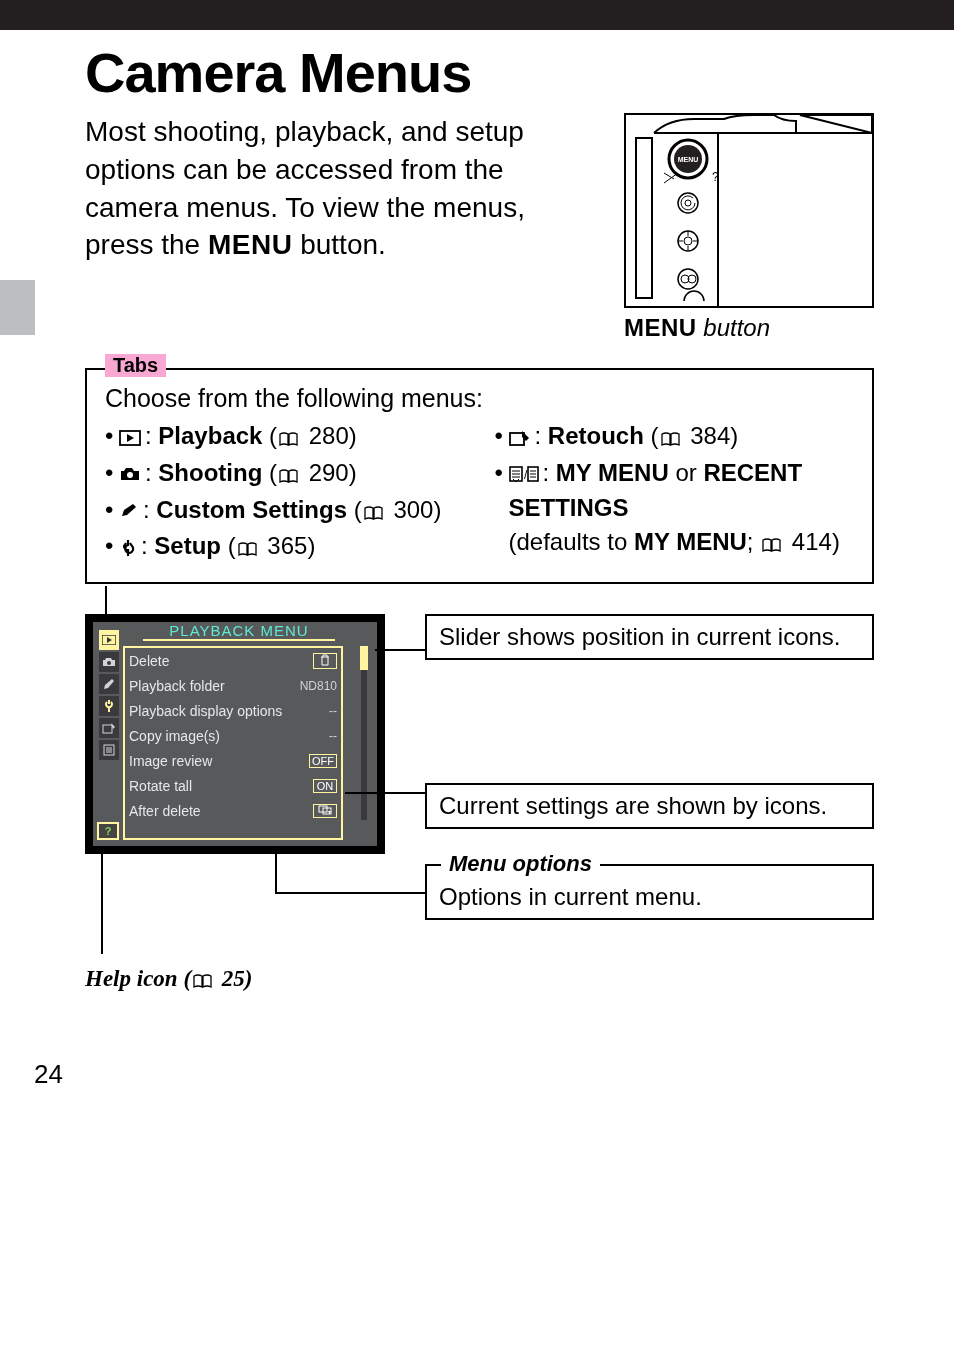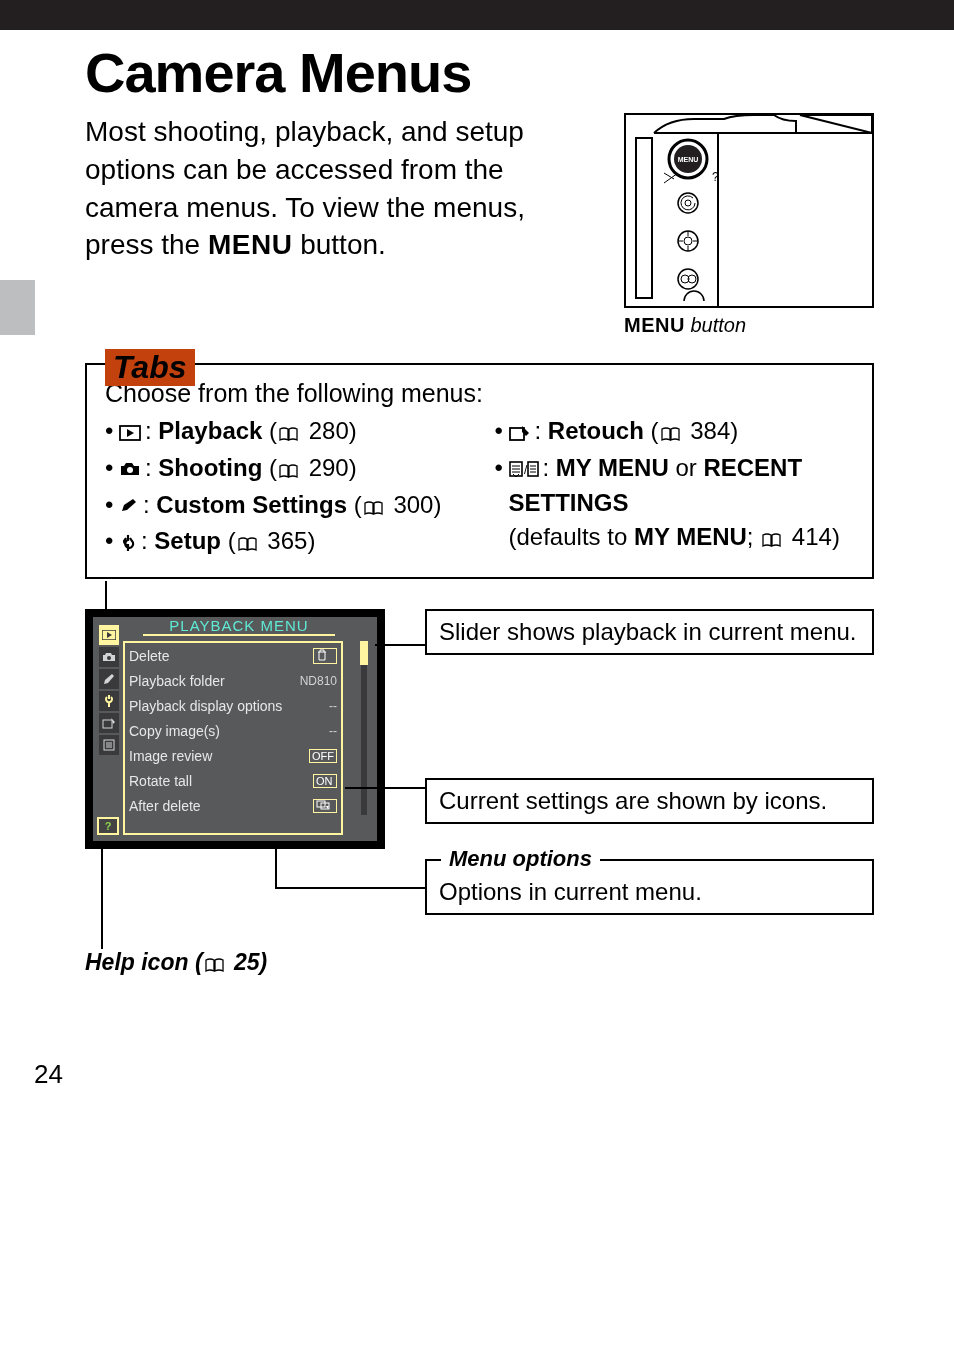--- a/index.html
+++ b/index.html
@@ -7,48 +7,48 @@
   .page { position: relative; width: 954px; height: 1130px; }
   .topbar { position: absolute; top: 0; left: 0; right: 0; height: 30px; background: #231f20; }
   .sidetab { position: absolute; top: 280px; left: 0; width: 35px; height: 55px; background: #bcbec0; }
   .content { position: absolute; top: 40px; left: 85px; right: 80px; }
   h1 { font-size: 56px; font-weight: 800; letter-spacing: -1px; margin-bottom: 8px; font-family: "Segoe UI Semibold", Arial, sans-serif; font-stretch: condensed; }
   .intro-row { display: flex; gap: 40px; }
   .intro-text { flex: 1; font-size: 28px; line-height: 1.35; }
   .menu-word { font-weight: 700; font-stretch: condensed; letter-spacing: 0.5px; }
   .cam-fig { width: 250px; text-align: left; }
   .cam-fig svg { display: block; margin-bottom: 6px; }
-  .cam-caption { font-size: 20px; }
+  .cam-caption { font-size: 24px; }
   .cam-caption .menu-word { font-style: normal; }
   .cam-caption em { font-style: italic; }
 
   
   .tabs-box { position: relative; border: 2px solid #000; margin-top: 26px; padding: 14px 18px 16px 18px; }
-  .tabs-title { position: absolute; top: -16px; left: 18px; background: #c2410c; padding: 0 8px; font-style: italic; font-weight: 700; font-size: 32px; }
+  .tabs-title { position: absolute; top: -16px; left: 18px; background: #f9a8d4; padding: 0 8px; font-weight: 700; font-size: 20px; }
   .tabs-lead { font-size: 25px; margin-bottom: 6px; }
   .tabs-cols { display: flex; gap: 30px; }
   .tabs-col { flex: 1; }
   .tab-item { display: flex; font-size: 24px; line-height: 1.45; }
   .bullet { width: 14px; flex-shrink: 0; }
   .tab-icon { display: inline-flex; align-items: center; vertical-align: middle; margin-right: 4px; }
   .tab-label { font-weight: 700; }
   .defaults { font-size: 24px; margin-left: 14px; line-height: 1.4; }
   .book { display: inline-block; vertical-align: -2px; margin: 0 3px 0 2px; }
 
   
   .diagram { position: relative; margin-top: 30px; height: 370px; }
   .screen { position: absolute; left: 0; top: 0; width: 300px; height: 240px; background: #000; border: 2px solid #000; }
   .screen-inner { position: absolute; left: 6px; top: 6px; right: 6px; bottom: 6px; background: #58595b; }
   .scr-title-box { position: absolute; left: 30px; top: 0; font-size: 15px; color: #5eead4; text-align: center; width: 232px; }
   .scr-title-box .txt { display: inline-block; border-bottom: 2px solid #fff5a0; padding: 0 26px 0px 26px; letter-spacing: 1px; font-weight: 500; text-decoration: none; }
   .opt-box { position: absolute; left: 30px; top: 24px; right: 34px; bottom: 6px; border: 2px solid #fff5a0; }
   .opt-row { display: flex; align-items: center; height: 25px; padding: 0 4px; font-size: 14px; color: #e6e7e8; }
   .opt-row .lbl { flex: 1; white-space: nowrap; overflow: hidden; }
   .opt-row .val { font-size: 12px; color: #d1d3d4; }
-  .val-box { border: 1px solid #fff5a0; padding: 0 2px; font-size: 11px; color: #fff; min-width: 24px; text-align: left; }
+  .val-box { border: 1px solid #fff5a0; padding: 0 2px; font-size: 11px; color: #fff; min-width: 24px; text-align: center; }
   .sidebar-icons { position: absolute; left: 6px; top: 8px; width: 20px; }
   .sidebar-icons .si { width: 20px; height: 20px; margin-bottom: 2px; background: #3a3a3c; display:flex; align-items:center; justify-content:center; }
   .sidebar-icons .si.sel { background: #fff5a0; }
   .help-sq { position: absolute; left: 4px; bottom: 6px; width: 22px; height: 18px; border: 2px solid #fff5a0; background:#444; display:flex; align-items:center; justify-content:center; }
   .right-slider { position: absolute; right: 10px; top: 24px; width: 6px; bottom: 26px; background: #3a3a3c; }
   .right-slider .thumb { position: absolute; left: -1px; width: 8px; height: 24px; top: 0; background: #fff5a0; }
 
   
   .h-line { position: absolute; height: 2px; background: #000; }
   .v-line { position: absolute; width: 2px; background: #000; }
@@ -296,39 +296,39 @@
                   </svg></span>
               </div>
           </div>
           <div class="right-slider">
               <div class="thumb"></div>
             </div>
         </div>
       </div>
 
       <div class="callout" style="left:340px; top:0; right:0;">
-        <span>Slider shows playback in current menu.</span>
+        <span>Slider shows position in current icons.</span>
       </div>
       <div class="h-line" style="left:290px; top:35px; width:50px;"></div>
 
       <div class="callout" style="left:340px; top:160px; right:0;margin-top:9px;">
         <span>Current settings are shown by icons.</span>
       </div>
       <div class="h-line" style="left:260px; top:178px; width:80px;"></div>
 
       <div class="callout" style="left:340px; top:250px; right:0; padding-top:16px;">
         <div class="callout-title">Menu options</div>
         <span>Options in current menu.</span>
       </div>
 
       <div class="v-line" style="left:190px; top:240px; height:40px;"></div>
       <div class="h-line" style="left:190px; top:278px; width:150px;"></div>
 
       <div class="v-line" style="left:16px; top:240px; height:100px;"></div>
-      <div class="help-caption" style="left:0; top:340px;">
+      <div class="help-caption" style="left:0; top:352px;font-family:Liberation Serif, serif;">
         <span>Help icon (</span><span class="book"><svg width="20" height="14">
               <path d="M1 2 Q5 0 9 2 L9 13 Q5 11 1 13 Z M10 2 Q14 0 18 2 L18 13 Q14 11 10 13 Z" fill="none" stroke="#000" stroke-width="1.3"></path>
             </svg></span> <span>25</span><span>)</span>
       </div>
     </div>
   </div>
 
   <div class="page-num">24</div>
 </div>
 

